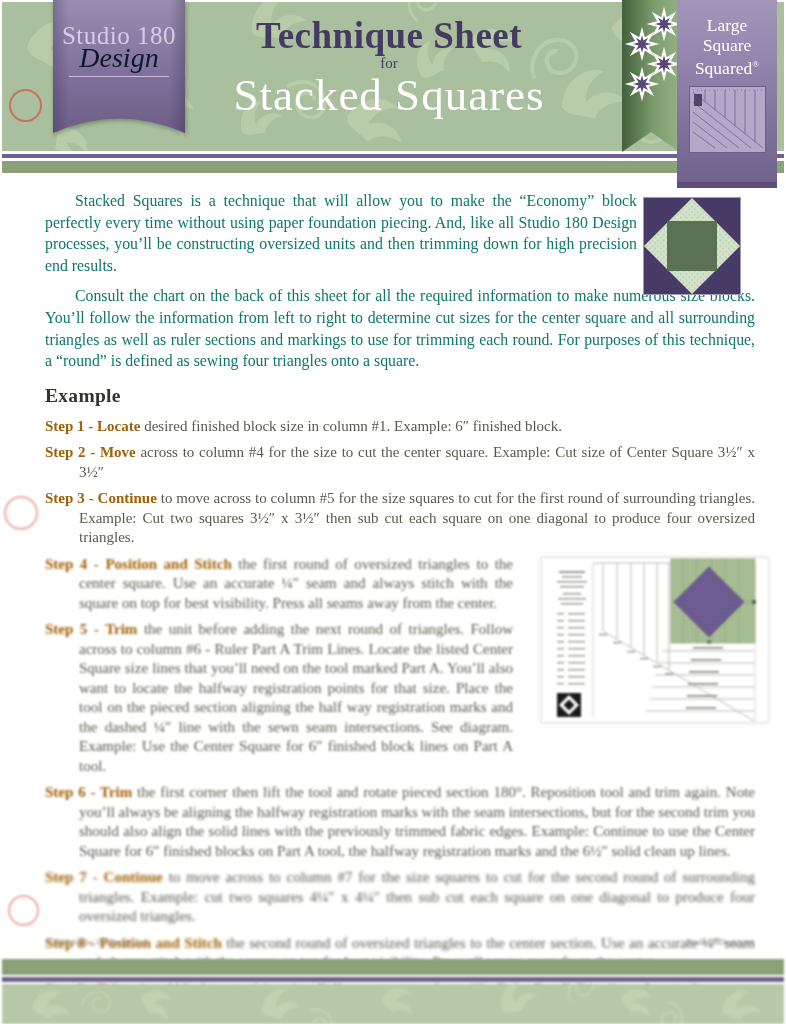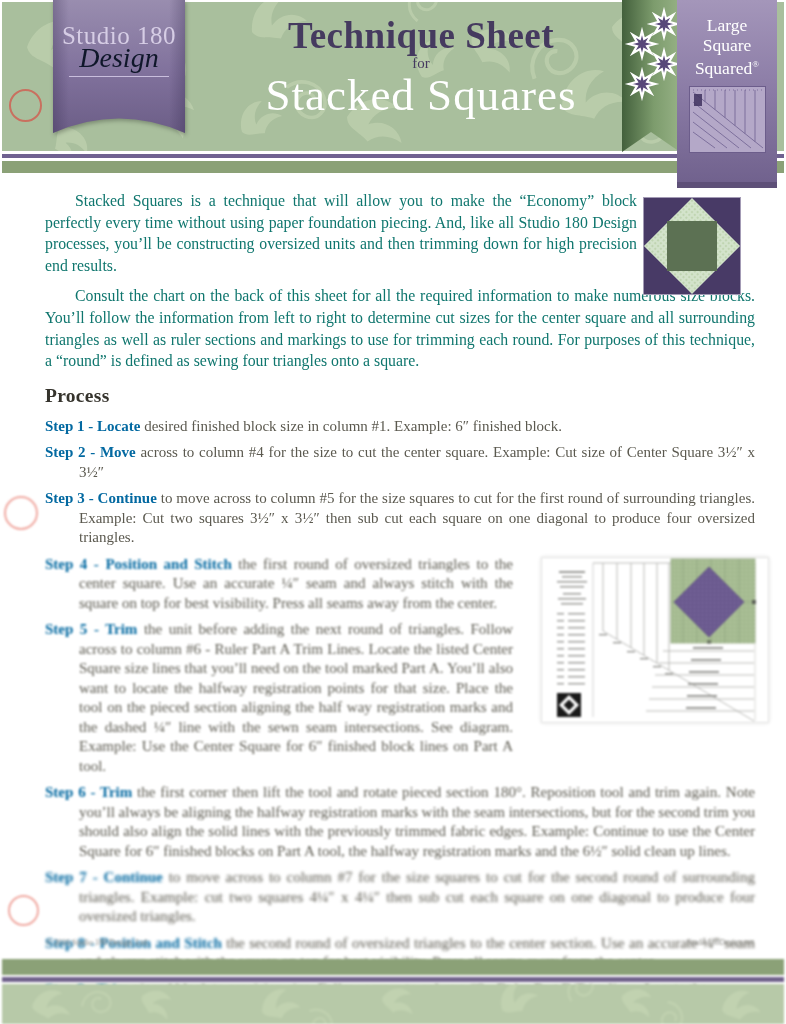--- a/index.html
+++ b/index.html
@@ -9,35 +9,35 @@
   .header-bg{position:absolute;left:2px;top:2px;width:782px;height:149px;background:#a9bf9d;overflow:hidden;}
   .bar{position:absolute;left:2px;width:782px;}
   .bar.purple-top{top:154px;height:4px;background:#6f6190;}
   .bar.olive-top{top:161px;height:12px;background:#8ba177;}
   .ribbon{position:absolute;top:0;z-index:5;}
   .banner-left{position:absolute;left:53px;top:0;width:132px;height:140px;z-index:6;}
   .banner-left .txt{position:absolute;width:100%;text-align:center;}
   .logo1{top:22px;font-size:25px;color:#d6cde5;letter-spacing:.5px;}
   .logo2{top:42px;font-size:28px;font-style:italic;color:#0f172a;}
   .logo-rule{position:absolute;left:16px;top:76px;width:100px;height:1px;background:#c9bedd;}
-  .title-block{position:absolute;left:216px;top:16px;width:410px;text-align:center;z-index:4;}
+  .title-block{position:absolute;left:184px;top:16px;width:410px;text-align:center;z-index:4;}
   .title1{font-size:37px;font-weight:600;color:#453a5f;line-height:40px;letter-spacing:.5px;}
   .title-for{font-size:15px;color:#453a5f;line-height:14px;}
   .title2{font-size:45px;color:#ffffff;line-height:46px;letter-spacing:1px;margin-top:2px;}
   .badge-text{position:absolute;left:677px;top:16px;width:100px;text-align:center;z-index:7;
               color:#ffffff;font-size:17.5px;line-height:19.5px;}
   .badge-text sup{font-size:9px;}
   
   .body-col{position:absolute;left:45px;top:190px;width:710px;color:#56544c;}
   .intro{font-size:15.8px;line-height:21.6px;text-align:justify;margin:0 0 9px 0;text-indent:30px;color:#0f766e;}
   .intro.first{margin-right:118px;}
   .process-h{font-size:19.5px;font-weight:bold;color:#35332c;margin:13px 0 10px 0;letter-spacing:.3px;}
   .step{margin:0 0 7px 0;padding-left:34px;text-indent:-34px;text-align:justify;
         font-size:15px;line-height:19.5px;color:#5b594f;}
-  .step b{color:#0369a1;margin-top:8px;}
+  .step b{color:#a16207;margin-top:8px;}
   .wrap45{position:relative;padding-right:242px;}
   .diagram{position:absolute;right:-14px;top:2px;width:228px;height:166px;
            box-shadow:0 0 4px rgba(0,0,0,0.10);}
   .quilt-block{position:absolute;left:643px;top:197px;width:96px;height:96px;background:#483a66;
                border:1px solid #a39bb5;z-index:3;}
   .quilt-block .diamond{position:absolute;left:14px;top:14px;width:68px;height:68px;background:#d3e3cb;
       transform:rotate(45deg);
       background-image:radial-gradient(#c0d5b2 1px, rgba(0,0,0,0) 1px);background-size:4px 4px;}
   .quilt-block .center{position:absolute;left:23px;top:23px;width:50px;height:50px;background:#5c7153;}
   
@@ -186,21 +186,21 @@
 
   <div class="quilt-block">
     <div class="diamond"></div>
     <div class="center"></div>
   </div>
 
   <div class="body-col">
     <p class="intro first">Stacked Squares is a technique that will allow you to make the “Economy” block perfectly every time without using paper foundation piecing. And, like all Studio 180 Design processes, you’ll be constructing oversized units and then trimming down for high precision end results.</p>
     <p class="intro">Consult the chart on the back of this sheet for all the required information to make numerous size blocks. You’ll follow the information from left to right to determine cut sizes for the center square and all surrounding triangles as well as ruler sections and markings to use for trimming each round. For purposes of this technique, a “round” is defined as sewing four triangles onto a square.</p>
 
-    <div class="process-h">Process</div>
+    <div class="process-h">Example</div>
 
     <p class="step"><b>Step 1 - Locate</b><span> desired finished block size in column #1. Example: 6″ finished block.</span></p>
     <p class="step"><b>Step 2 - Move</b><span> across to column #4 for the size to cut the center square. Example: Cut size of Center Square 3½″ x 3½″</span></p>
     <p class="step soft1"><b>Step 3 - Continue</b><span> to move across to column #5 for the size squares to cut for the first round of surrounding triangles. Example: Cut two squares 3½″ x 3½″ then sub cut each square on one diagonal to produce four oversized triangles.</span></p>
 
     <div class="wrap45 soft2">
 
       <svg class="diagram" viewBox="0 0 228 166">
         <defs>
           <pattern id="spG" width="4" height="4" patternUnits="userSpaceOnUse">

